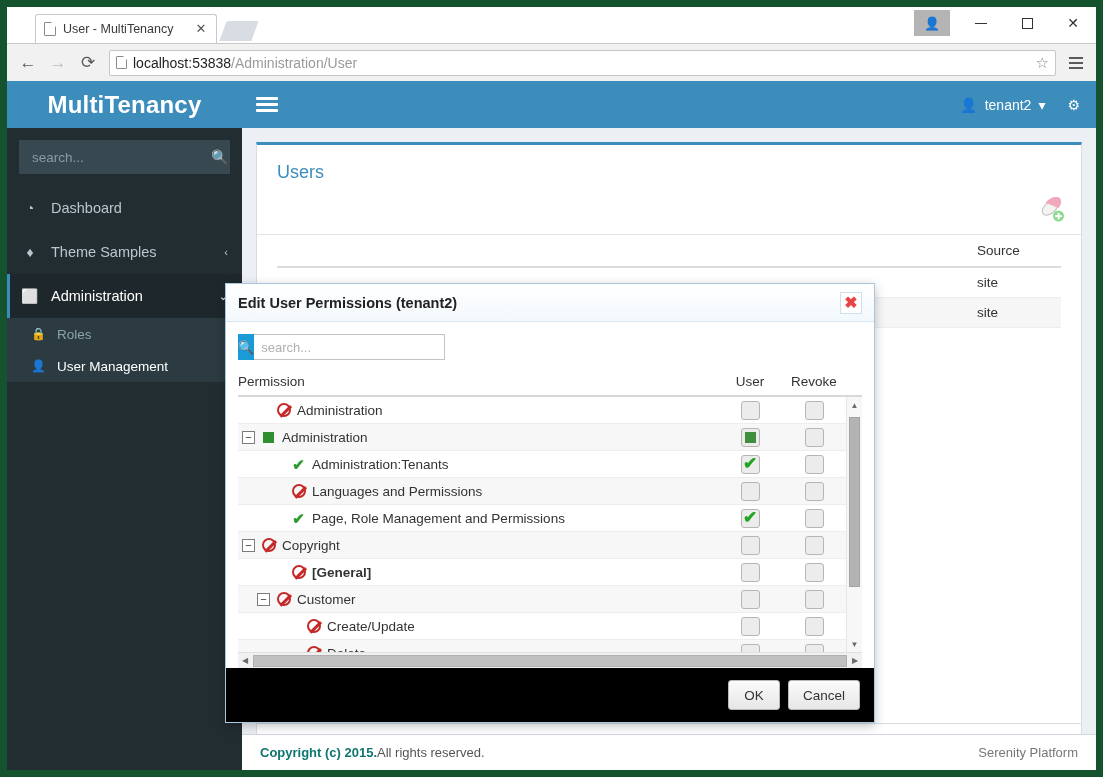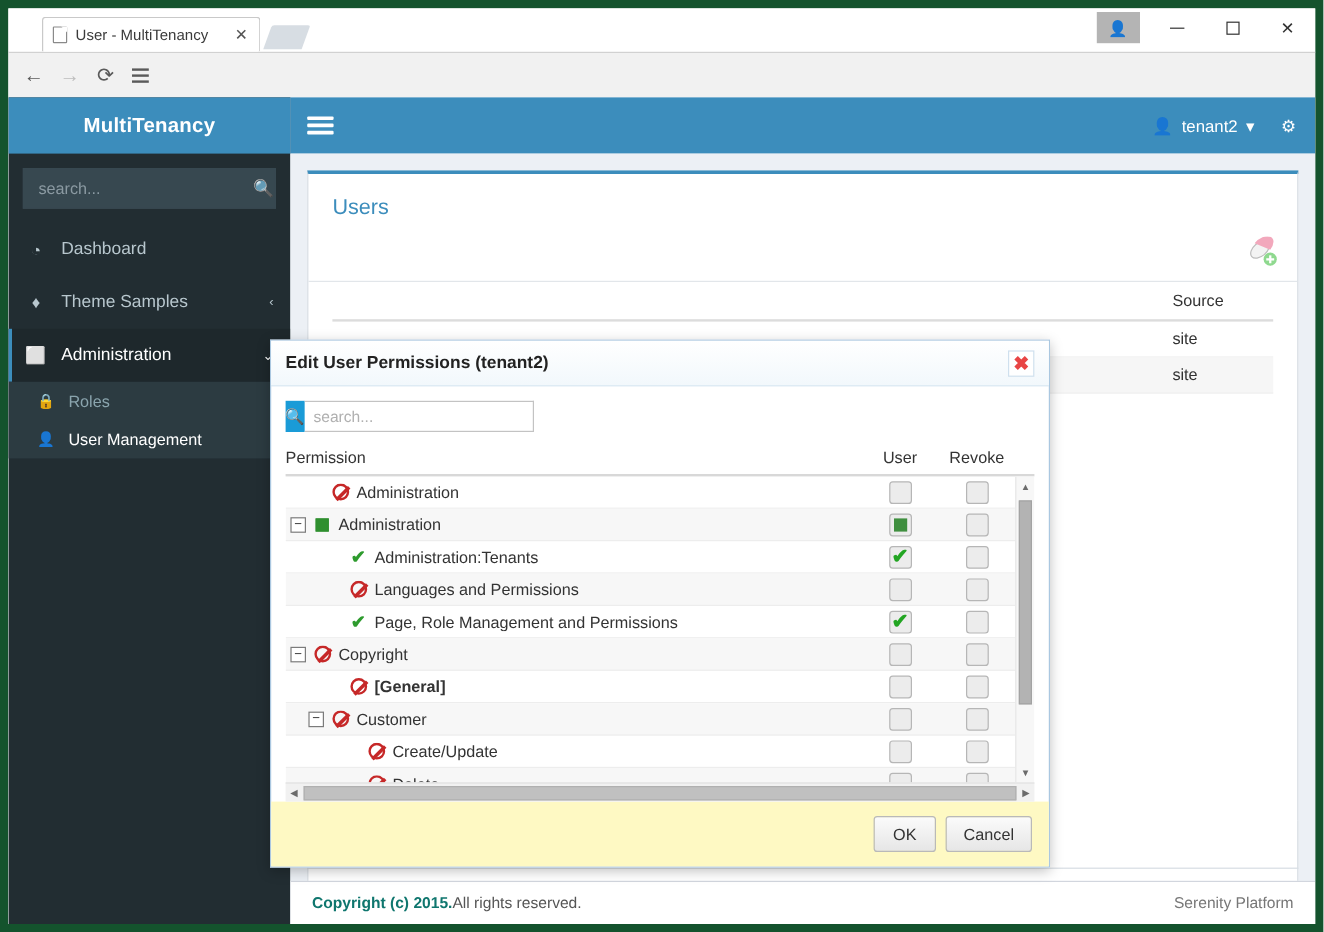--- a/index.html
+++ b/index.html
@@ -110,21 +110,21 @@
     flex:1; position:relative; overflow:hidden; background:#ecf0f5;
   }
 
   
   #sidebar{
     position:absolute;left:0;top:0;bottom:0;width:235px;background:#222d32;color:#b8c7ce;
   }
   #brand{
     height:47px;background:#3c8dbc;color:#fff;
     display:flex;align-items:center;justify-content:center;
-    font-size:17px;font-weight:bold;letter-spacing:.2px;
+    font-size:24px;font-weight:bold;letter-spacing:.2px;
   }
   #side-search{
     margin:12px;height:34px;background:#374850;border:1px solid #374850;
     display:flex;align-items:center;padding:0 10px;
   }
   #side-search input{
     flex:1;background:transparent;border:none;outline:none;color:#cfd8dc;font-size:13.5px;
     font-family:"Liberation Sans",sans-serif;
   }
   #side-search input::placeholder{color:#8b9aa2;}
@@ -303,21 +303,21 @@
   #perm-hscroll{
     height:16px;background:#f1f1f1;border-top:1px solid #e0e0e0;
     display:flex;align-items:center;margin:0;position:relative;
   }
   .hs-arrow{width:14px;text-align:center;font-size:8px;color:#6b6b6b;cursor:pointer;}
   #perm-hthumb{
     flex:1;height:12px;background:#c0c0c0;border:1px solid #b0b0b0;margin:0 1px;cursor:pointer;
   }
   #modal-footer{
     height:54px;display:flex;align-items:center;justify-content:flex-end;gap:8px;
-    padding:0 14px;background:#fef9c3;
+    padding:0 14px;background:#000000;
   }
   .mbtn{
     min-width:52px;height:30px;padding:0 14px;
     background:linear-gradient(#fbfbfb,#e6e6e6);
     border:1px solid #b9b9b9;border-radius:3px;
     font-size:13.5px;color:#333;cursor:pointer;
     font-family:"Liberation Sans",sans-serif;
   }
 </style>
 </head>
@@ -341,20 +341,25 @@
           <span class="win-sq"></span>
         </div>
       <div class="win-btn">✕</div>
     </div>
   </div>
 
   <div id="toolbar">
     <div class="nav-btn">←</div>
     <div class="nav-btn disabled">→</div>
     <div class="nav-btn">⟳</div>
+    <div id="omnibox">
+      <span class="omni-page-icon"></span>
+      <span id="url-text"><b>localhost:53838</b><span>/Administration/User</span></span>
+      <span class="star-icon">☆</span>
+    </div>
     <div class="menu-icon">
         <span></span>
         <span></span>
         <span></span>
       </div>
   </div>
 
   <div id="viewport">
 
     <div id="sidebar">

